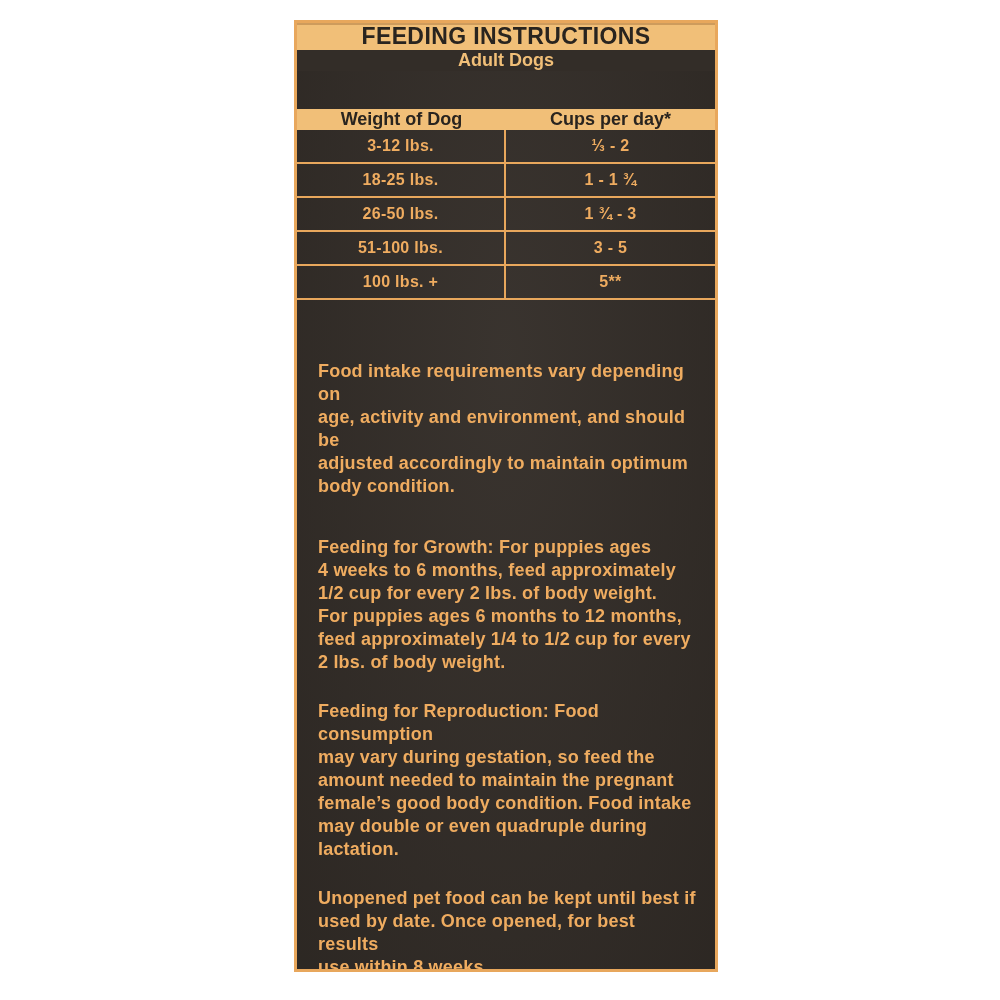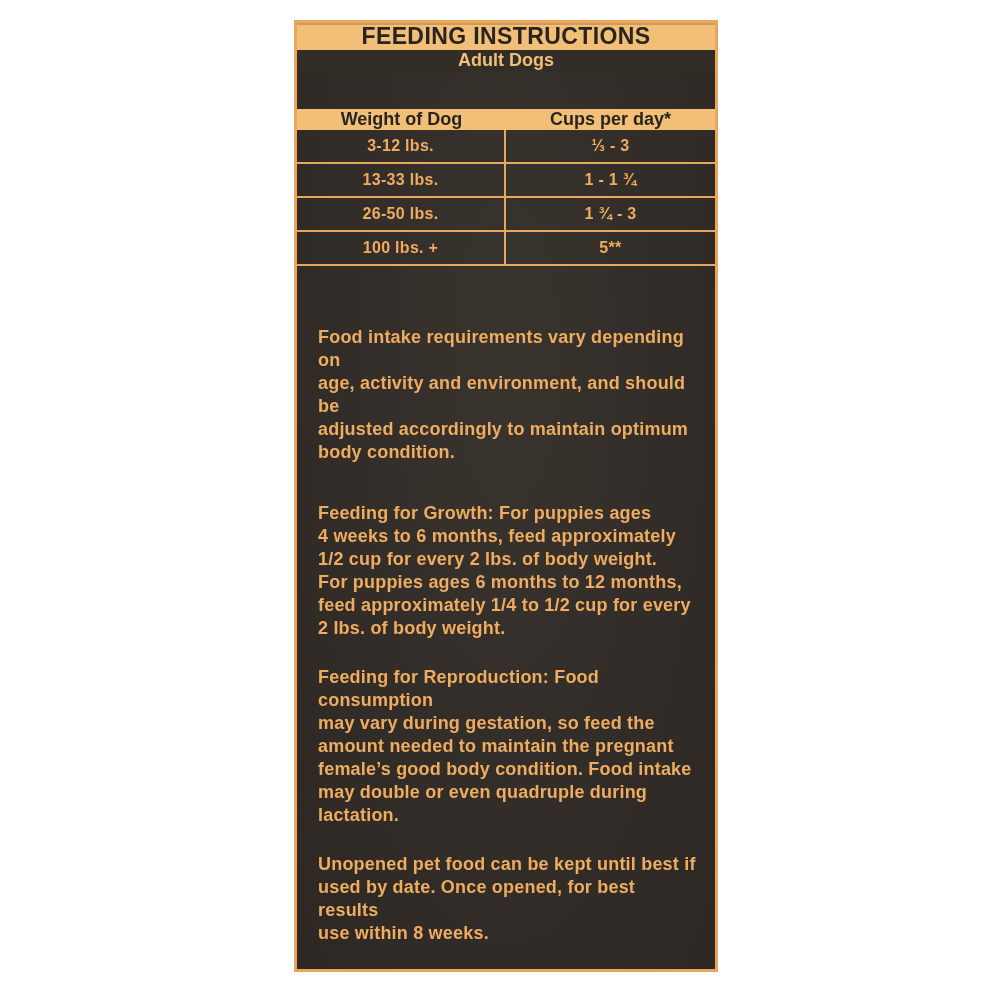--- a/index.html
+++ b/index.html
@@ -65,29 +65,33 @@
     <div class="section-band">Adult Dogs</div>
 
     <div class="col-header-band">
       <div class="col-header">Weight of Dog</div>
       <div class="col-header">Cups per day*</div>
     </div>
 
     <div class="table-rows">
       <div class="table-row">
         <div class="cell weight">3-12 lbs.</div>
-        <div class="cell cups">⅓ - 3</div>
+        <div class="cell cups">⅓ - 2</div>
       </div>
       <div class="table-row">
-        <div class="cell weight">13-33 lbs.</div>
+        <div class="cell weight">18-25 lbs.</div>
         <div class="cell cups">1 - 1 ¾</div>
       </div>
       <div class="table-row">
         <div class="cell weight">26-50 lbs.</div>
         <div class="cell cups">1 ¾ - 3</div>
+      </div>
+      <div class="table-row">
+        <div class="cell weight">51-100 lbs.</div>
+        <div class="cell cups">3 - 5</div>
       </div>
       <div class="table-row">
         <div class="cell weight">100 lbs. +</div>
         <div class="cell cups">5**</div>
       </div>
     </div>
 
     <div class="content">
 
       <p class="para">Food intake requirements vary depending on

